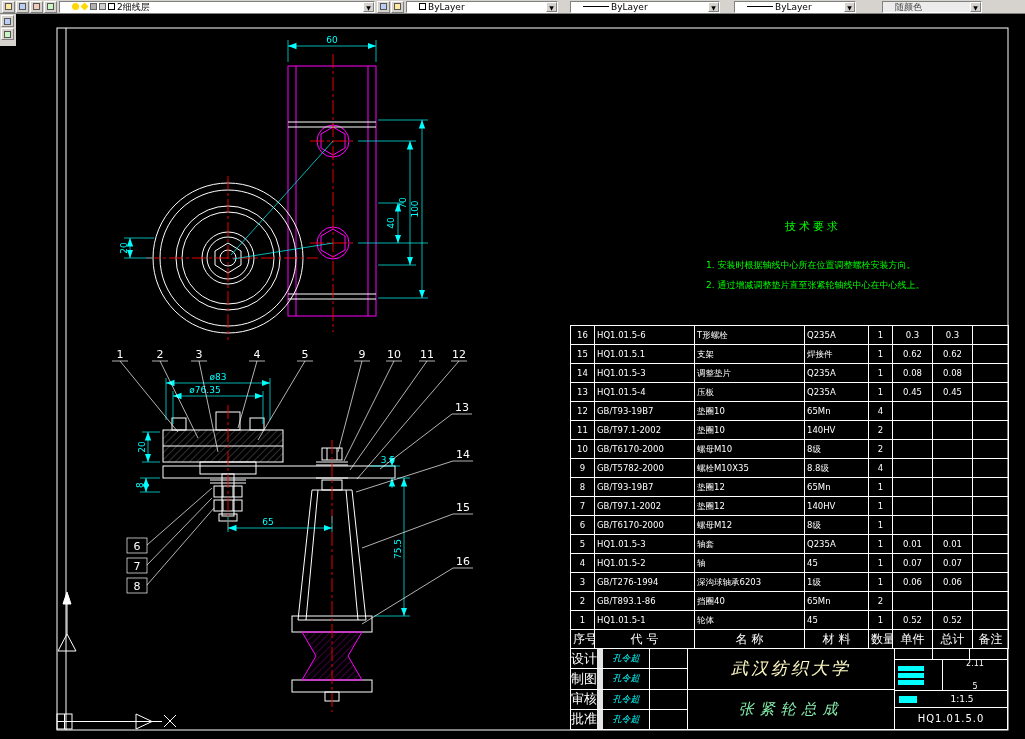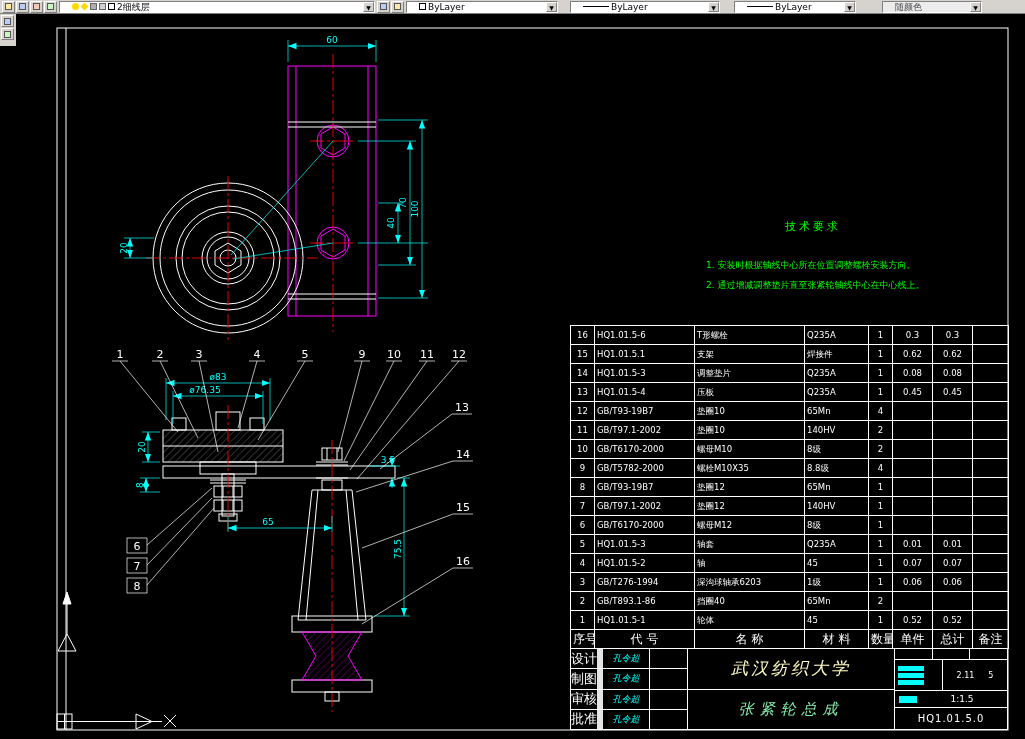--- a/index.html
+++ b/index.html
@@ -61,21 +61,21 @@
   .dwg-title{flex:1;display:flex;align-items:center;justify-content:center;color:#86efac;
     font-size:15px;letter-spacing:6px;font-style:italic;}
   .tb-right{flex:1;display:flex;flex-direction:column;}
   .tbr-row1{height:10px;border-bottom:1px solid #fff;display:flex;}
   .tbr-row1 div{flex:1;border-right:1px solid #fff;}
   .tbr-row1 div:last-child{border-right:none;}
   .tbr-row2{height:30px;border-bottom:1px solid #fff;display:flex;}
   .stage{width:44px;border-right:1px solid #fff;display:flex;flex-direction:column;gap:2px;
     justify-content:center;padding-left:3px;}
   .stage .bar{width:26px;height:5px;background:#00ffff;}
-  .vals{flex:1;display:flex;flex-direction:row;align-items:center;justify-content:center;font-size:8px;gap:14px;}
+  .vals{flex:1;display:flex;flex-direction:column;align-items:center;justify-content:center;font-size:8px;gap:14px;}
   .tbr-row3{height:16px;border-bottom:1px solid #fff;display:flex;align-items:center;font-size:9px;}
   .tbr-row3 .bar{width:18px;height:7px;background:#00ffff;margin-left:4px;}
   .tbr-row3 .scale{flex:1;text-align:center;}
   .tbr-row4{flex:1;display:flex;align-items:center;justify-content:center;font-size:10px;letter-spacing:1px;}
 </style>
 </head>
 <body>
 
 <div class="app">
 

